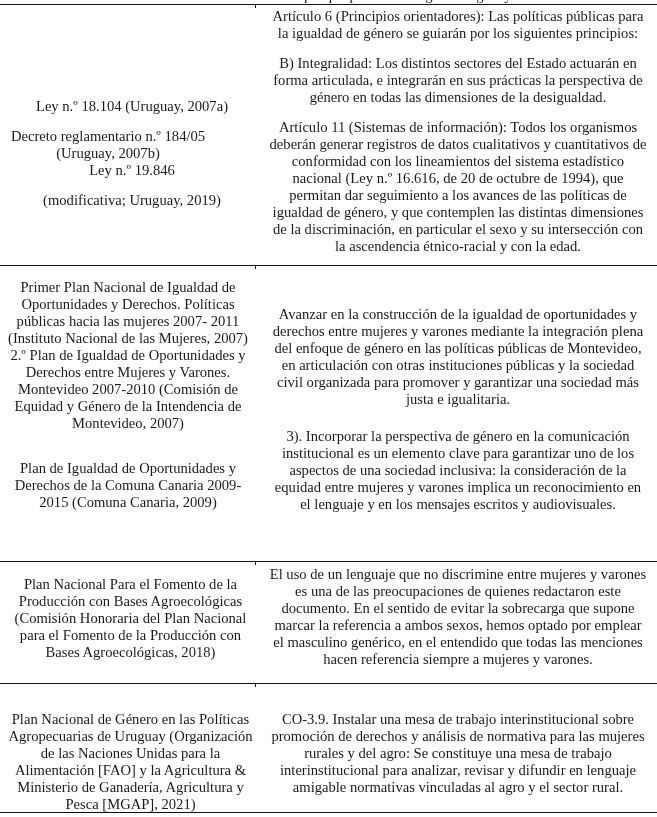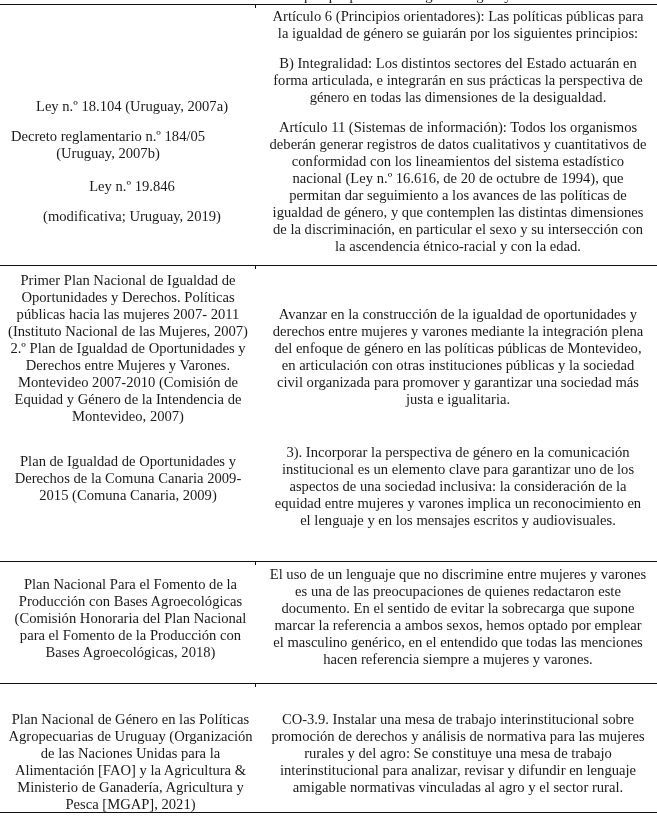--- a/index.html
+++ b/index.html
@@ -29,40 +29,40 @@
 <body>
 
 <div class="cut">que que producción agroecológica y la soberanía alimentaria y</div>
 
 <div class="rule" style="top:4px"></div>
 <div class="tick" style="top:5px"></div>
 
 <div class="cell left" style="top:98px">
   <p class="p">Ley n.º 18.104 (Uruguay, 2007a)</p>
   <p class="p gap6" style="width:200px">Decreto reglamentario n.º 184/05 (Uruguay, 2007b)</p>
-  <p class="p" style="margin-top:16px">Ley n.º 19.846</p>
+  <p class="p" style="">Ley n.º 19.846</p>
   <p class="p gap6">(modificativa; Uruguay, 2019)</p>
 </div>
 <div class="cell right" style="top:8px">
   <p class="p">Artículo 6 (Principios orientadores): Las políticas públicas para la igualdad de género se guiarán por los siguientes principios:</p>
   <p class="p gap6">B) Integralidad: Los distintos sectores del Estado actuarán en forma articulada, e integrarán en sus prácticas la perspectiva de género en todas las dimensiones de la desigualdad.</p>
   <p class="p gap6">Artículo 11 (Sistemas de información): Todos los organismos deberán generar registros de datos cualitativos y cuantitativos de conformidad con los lineamientos del sistema estadístico nacional (Ley n.º 16.616, de 20 de octubre de 1994), que permitan dar seguimiento a los avances de las políticas de igualdad de género, y que contemplen las distintas dimensiones de la discriminación, en particular el sexo y su intersección con la ascendencia étnico-racial y con la edad.</p>
 </div>
 
 <div class="rule" style="top:265px"></div>
 <div class="tick" style="top:266px"></div>
 
-<div class="cell left" style="top:272px">
+<div class="cell left" style="top:279px">
   <p class="p" style="width:240px">Primer Plan Nacional de Igualdad de Oportunidades y Derechos. Políticas públicas hacia las mujeres 2007- 2011 (Instituto Nacional de las Mujeres, 2007)</p>
   <p class="p" style="width:240px">2.º Plan de Igualdad de Oportunidades y Derechos entre Mujeres y Varones. Montevideo 2007-2010 (Comisión de Equidad y Género de la Intendencia de Montevideo, 2007)</p>
   <p class="p" style="margin-top:28px; width:240px">Plan de Igualdad de Oportunidades y Derechos de la Comuna Canaria 2009-2015 (Comuna Canaria, 2009)</p>
 </div>
 <div class="cell right" style="top:306px">
   <p class="p">Avanzar en la construcción de la igualdad de oportunidades y derechos entre mujeres y varones mediante la integración plena del enfoque de género en las políticas públicas de Montevideo, en articulación con otras instituciones públicas y la sociedad civil organizada para promover y garantizar una sociedad más justa e igualitaria.</p>
-  <p class="p" style="margin-top:36px">3). Incorporar la perspectiva de género en la comunicación institucional es un elemento clave para garantizar uno de los aspectos de una sociedad inclusiva: la consideración de la equidad entre mujeres y varones implica un reconocimiento en el lenguaje y en los mensajes escritos y audiovisuales.</p>
+  <p class="p" style="margin-top:20px">3). Incorporar la perspectiva de género en la comunicación institucional es un elemento clave para garantizar uno de los aspectos de una sociedad inclusiva: la consideración de la equidad entre mujeres y varones implica un reconocimiento en el lenguaje y en los mensajes escritos y audiovisuales.</p>
 </div>
 
 <div class="rule" style="top:561px"></div>
 <div class="tick" style="top:562px"></div>
 
 <div class="cell left" style="top:576px">
   <p class="p" style="width:245px">Plan Nacional Para el Fomento de la Producción con Bases Agroecológicas (Comisión Honoraria del Plan Nacional para el Fomento de la Producción con Bases Agroecológicas, 2018)</p>
 </div>
 <div class="cell right" style="top:566px">
   <p class="p">El uso de un lenguaje que no discrimine entre mujeres y varones es una de las preocupaciones de quienes redactaron este documento. En el sentido de evitar la sobrecarga que supone marcar la referencia a ambos sexos, hemos optado por emplear el masculino genérico, en el entendido que todas las menciones hacen referencia siempre a mujeres y varones.</p>

